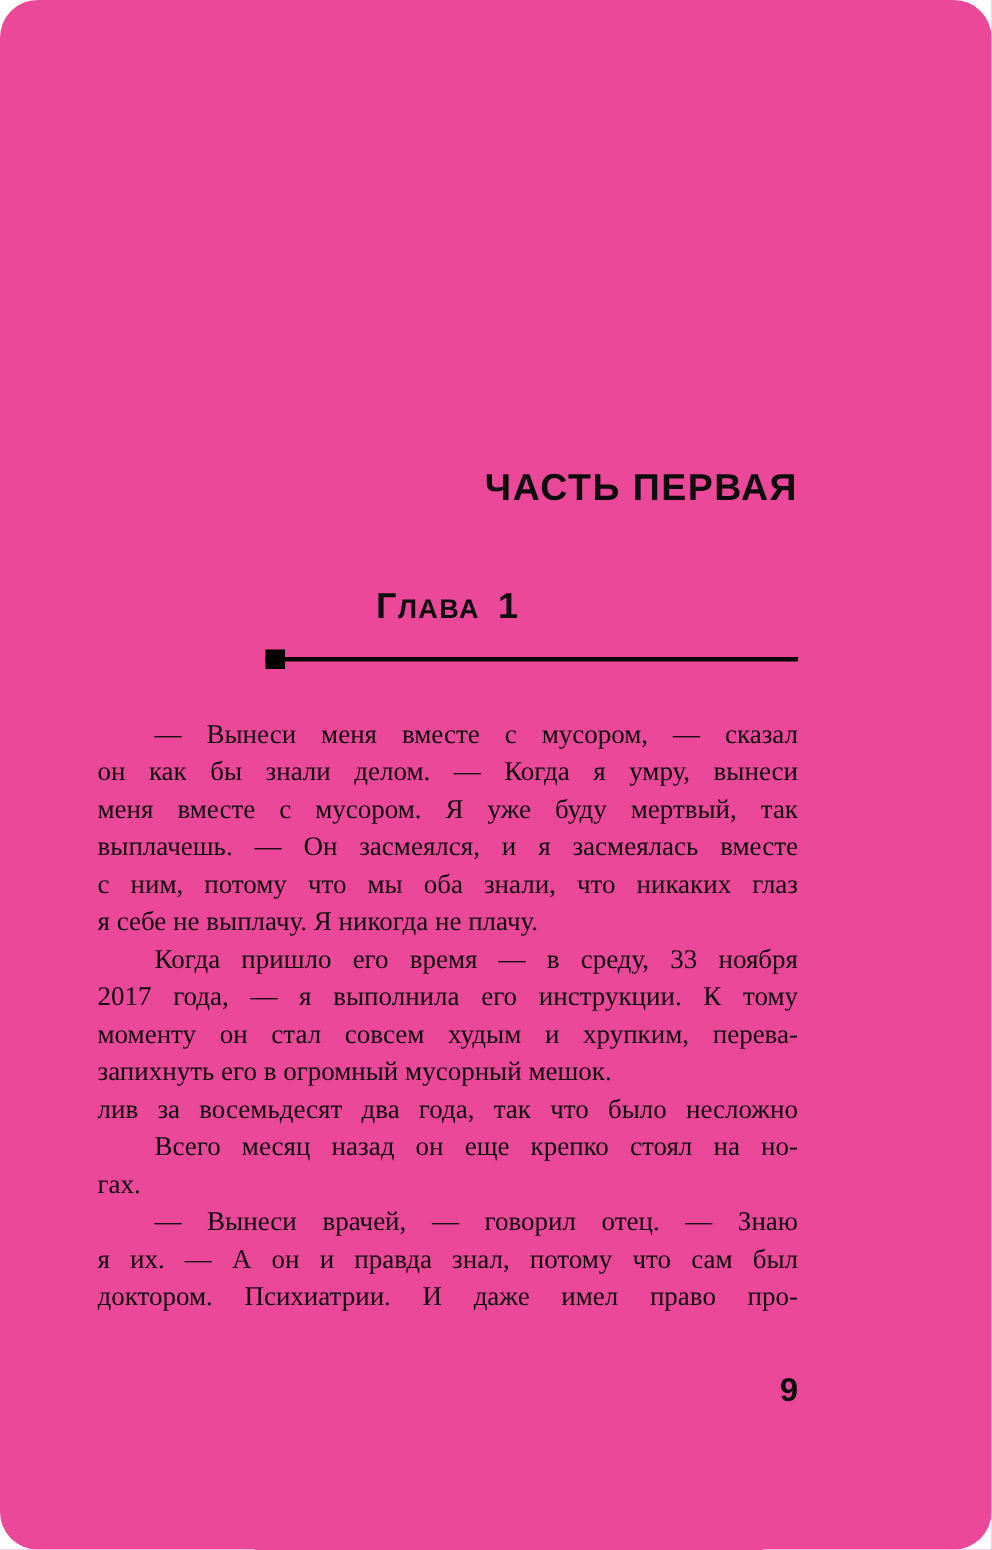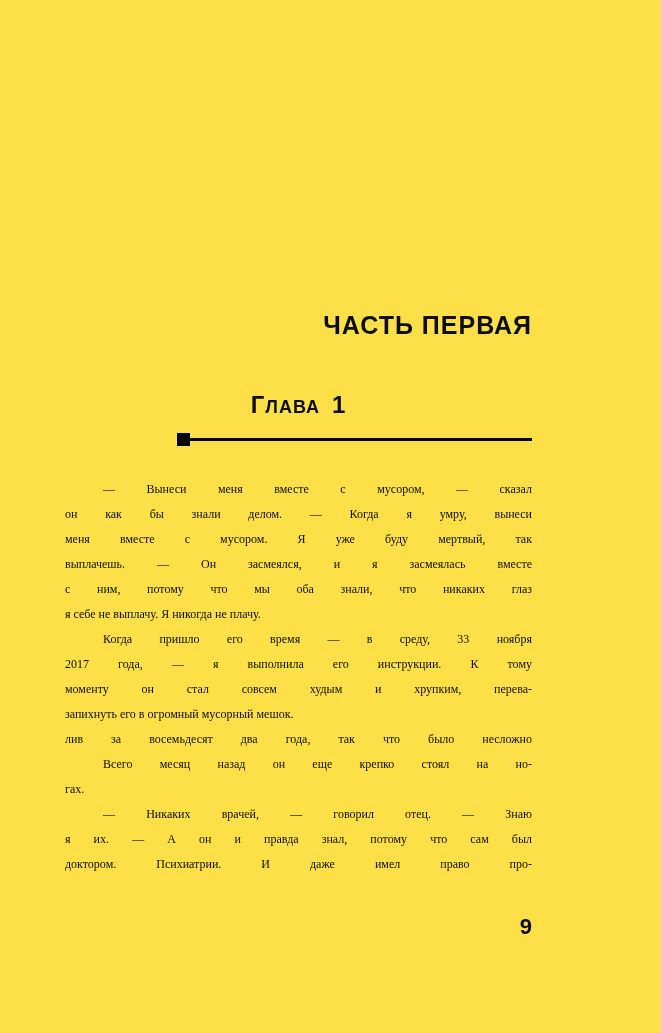--- a/index.html
+++ b/index.html
@@ -4,24 +4,25 @@
 <style>
   html, body {
     margin: 0;
     padding: 0;
     background: #ffffff;
   }
   .page {
     position: relative;
     width: 661px;
     height: 1033px;
-    background: #fde047;
+    background: #ec4899;
     color: #0d0d0d;
     font-family: "Liberation Serif", "DejaVu Serif", serif;
     overflow: hidden;
+    border-radius: 25px;
   }
   .part-title {
     position: absolute;
     top: 311px;
     left: 65px;
     width: 467px;
     text-align: right;
     font-family: "Liberation Sans", "DejaVu Sans", sans-serif;
     font-weight: bold;
     font-size: 25px;
@@ -63,21 +64,21 @@
     top: 0;
     width: 13px;
     height: 13px;
     background: #000000;
   }
   .body-text {
     position: absolute;
     left: 65px;
     top: 477px;
     width: 467px;
-    font-size: 12px;
+    font-size: 18px;
     line-height: 25px;
     color: #0d0d0d;
   }
   .line {
     height: 25px;
     overflow: hidden;
     text-align: justify;
     text-align-last: justify;
   }
   .line.indent { text-indent: 38px; }
@@ -120,20 +121,20 @@
 
     <div class="line indent">Когда пришло его время — в среду, 33 ноября</div>
     <div class="line">2017 года, — я выполнила его инструкции. К тому</div>
     <div class="line">моменту он стал совсем худым и хрупким, перева-</div>
     <div class="line last">запихнуть его в огромный мусорный мешок.</div>
     <div class="line">лив за восемьдесят два года, так что было несложно</div>
 
     <div class="line indent">Всего месяц назад он еще крепко стоял на но-</div>
     <div class="line last">гах.</div>
 
-    <div class="line indent">— Никаких врачей, — говорил отец. — Знаю</div>
+    <div class="line indent">— Вынеси врачей, — говорил отец. — Знаю</div>
     <div class="line">я их. — А он и правда знал, потому что сам был</div>
     <div class="line">доктором. Психиатрии. И даже имел право про-</div>
   </div>
 
   <div class="page-number">9</div>
 
 </div>
 
 </body></html>

